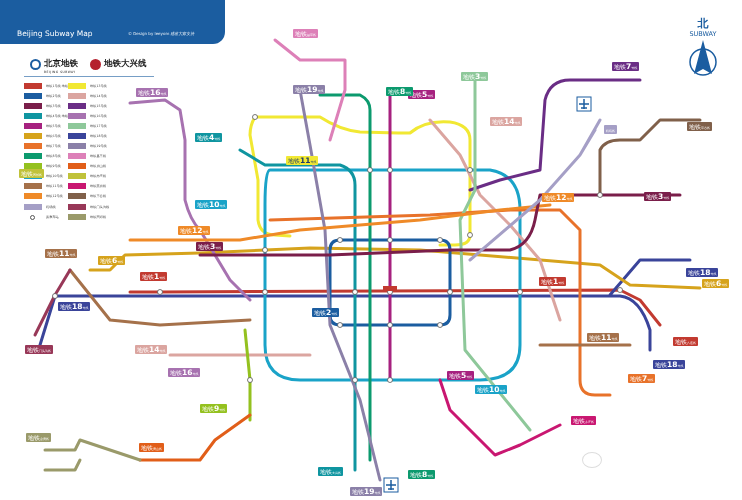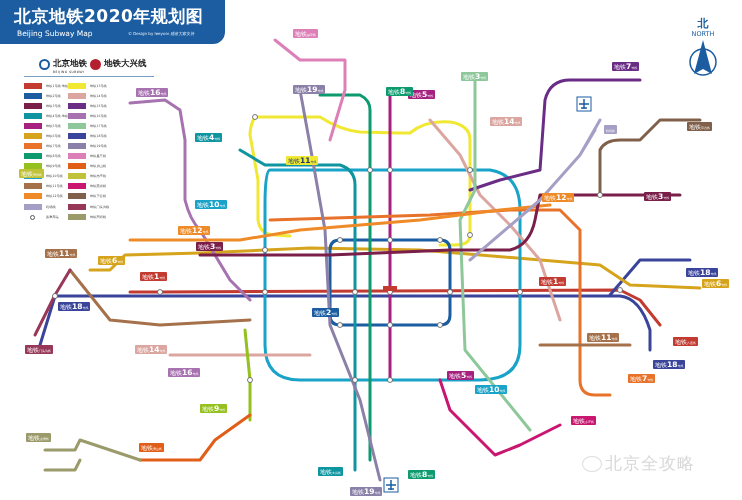--- a/index.html
+++ b/index.html
@@ -25,27 +25,26 @@
   .badge{position:absolute;height:9px;padding:0 2px;color:#fff;font-size:6px;line-height:9px;white-space:nowrap;border-radius:1px;}
   .badge .num{font-size:7.5px;font-weight:bold;}
   .badge .sm{font-size:3px;}
   .watermark{position:absolute;left:582px;top:452px;display:flex;align-items:center;gap:3px;color:#d8d8d8;font-size:17px;letter-spacing:1px;}
   .wm-icon{width:18px;height:14px;border:1.5px solid #ddd;border-radius:50%;position:relative;}
 </style>
 </head>
 <body>
 
 <div class="header">
-  <div class="title">北京地铁2020年规划图</div>
   <div class="subtitle">Beijing Subway Map</div>
   <div class="credit">© Design by leeyom 感谢大家支持</div>
 </div>
 
 <div class="logos">
-  <div class="logo" style="left:17px">
+  <div class="logo" style="left:8px">
     <span class="mark" style="border:2px solid #1b5da0;box-sizing:border-box;"></span>
     <span>北京地铁</span>
     <span class="sub">BEIJING SUBWAY</span>
   </div>
   <div class="logo" style="left:68px">
     <span class="mark" style="background:#b5202e;"></span>
     <span>地铁大兴线</span>
   </div>
 </div>
 <div class="legend-line"></div>
@@ -161,21 +160,21 @@
       <span class="lg-label">地铁门头沟线</span>
     </div>
   <div class="lg-item" style="left:44px;top:131px">
       <span class="lg-swatch" style="background:#9a9a6a"></span>
       <span class="lg-label">地铁西郊线</span>
     </div>
 </div>
 
 <div class="compass">
   <div class="cn">北</div>
-  <div class="en">NORTH</div>
+  <div class="en">SUBWAY</div>
   <svg width="40" height="42" viewBox="0 0 40 42">
     <circle cx="20" cy="24" r="13" fill="none" stroke="#1b5da0" stroke-width="1.5"></circle>
     <polygon points="20,2 29,36 20,31 11,36" fill="#1b5da0"></polygon>
   </svg>
 </div>
 
 <svg class="mapsvg" width="742" height="500" viewBox="0 0 742 500">
   <g fill="none" stroke-width="3" stroke-linecap="round" stroke-linejoin="round">
 
     <path d="M255,117 L320,117 Q340,130 360,132 L398,133 L410,133 Q425,120 450,122 Q470,125 470,140 L470,235 Q470,245 455,245 L440,245 M255,117 Q250,125 250,135 L258,180 L258,220 Q260,235 275,235 L290,236" stroke="#f1e833"></path>
@@ -310,14 +309,13 @@
   <div class="badge" style="left:687px;top:122px;background:#80604a"><span>地铁</span><span class="sm">平谷线</span></div>
   <div class="badge" style="left:25px;top:345px;background:#983858"><span>地铁</span><span class="sm">门头沟线</span></div>
   <div class="badge" style="left:26px;top:433px;background:#9a9a6a"><span>地铁</span><span class="sm">燕房线</span></div>
   <div class="badge" style="left:19px;top:169px;background:#c0c23a"><span>地铁</span><span class="sm">西郊线</span></div>
   <div class="badge" style="left:673px;top:337px;background:#c23a30"><span>地铁</span><span class="sm">八通线</span></div>
   <div class="badge" style="left:604px;top:125px;background:#a59fc6"><span class="sm">机场线</span></div>
 </div>
 
 <div class="watermark">
   <span class="wm-icon"></span>
-  <span>北京全攻略</span>
 </div>
 
 </body></html>

